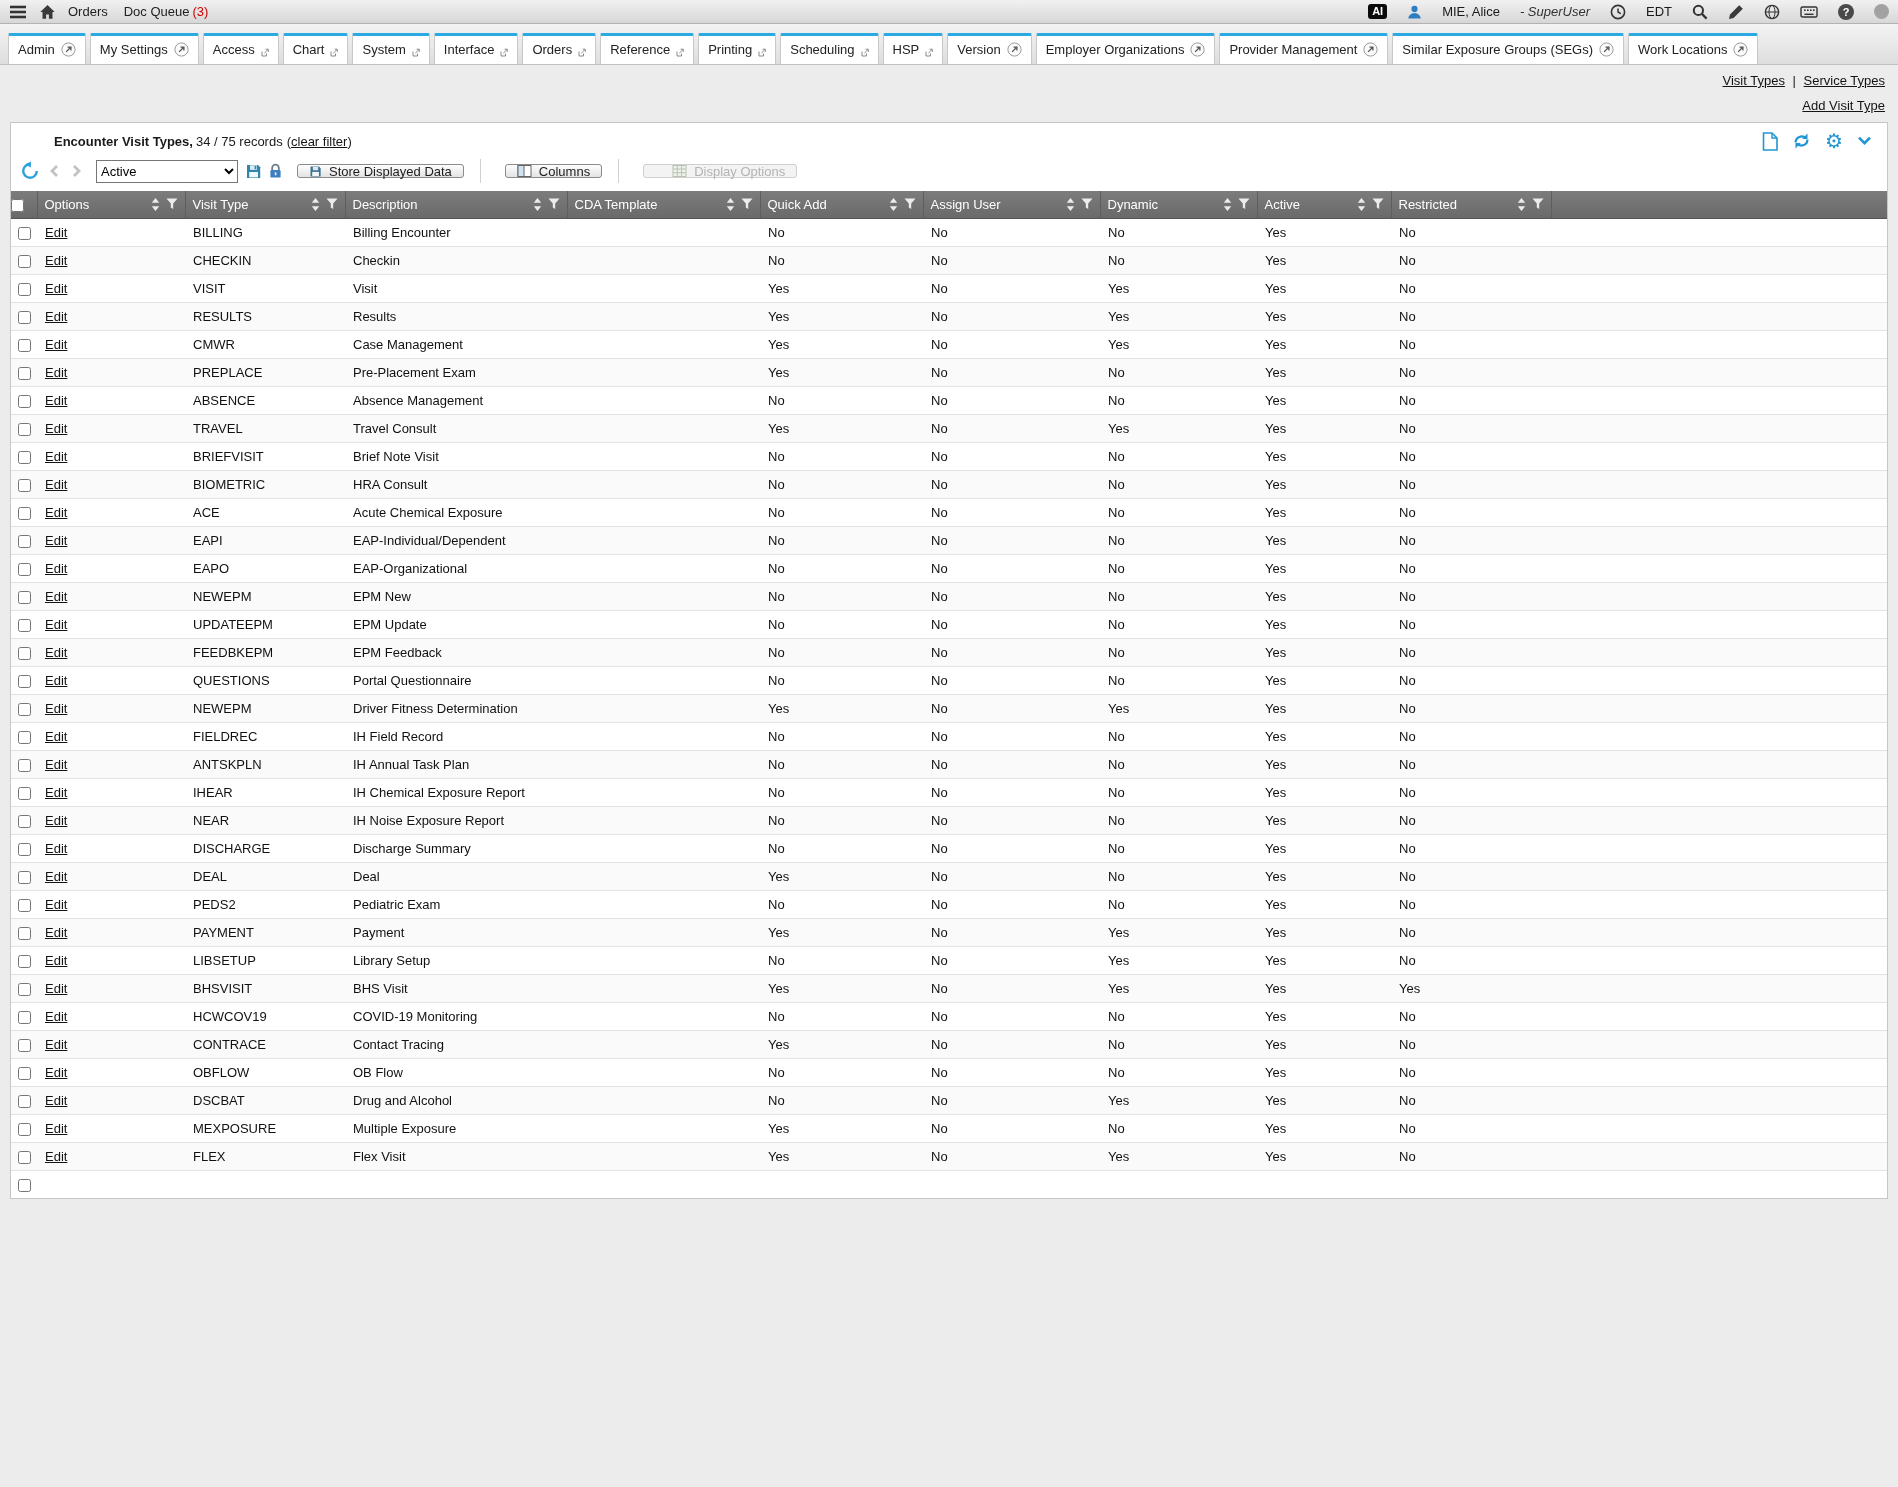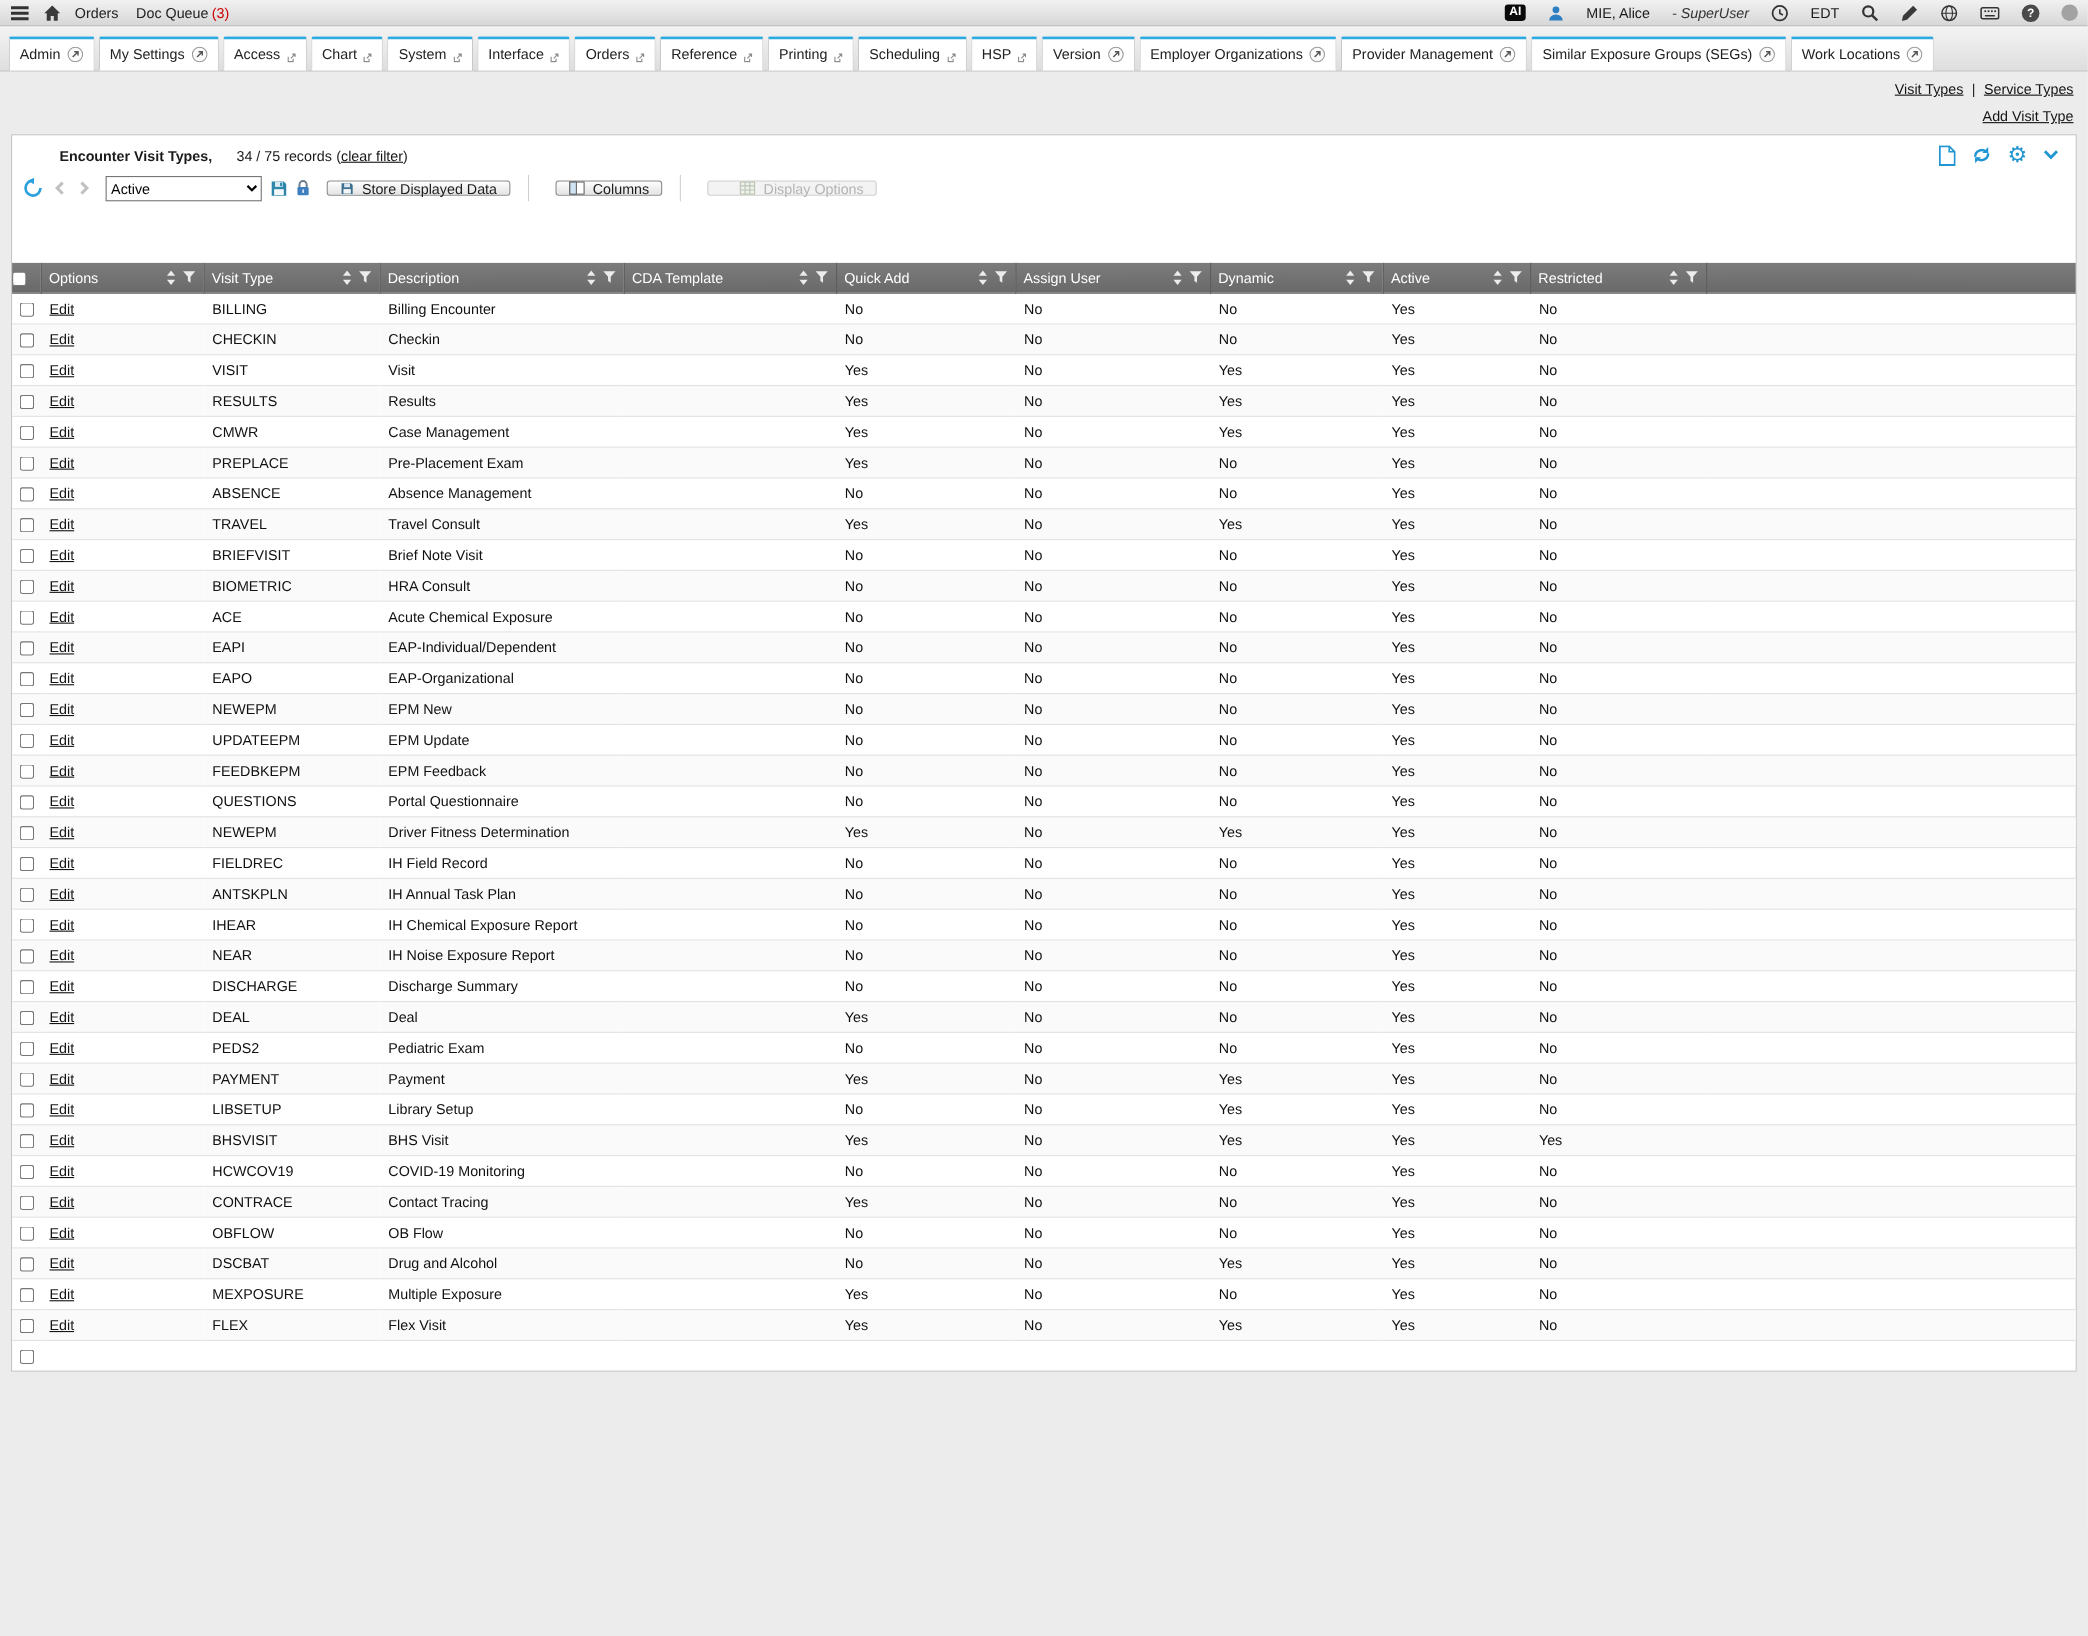--- a/index.html
+++ b/index.html
@@ -38,37 +38,37 @@
 
   
   .quicklinks { text-align:right; padding:8px 13px 0; }
   .quicklinks2 { text-align:right; padding:10px 13px 0; }
   .qsep { color:#222; margin:0 4px; }
 
   
   .panel { margin:9px 10px 0; background:#fff; border:1px solid #c6c6c6; }
   .panel-header { display:flex; align-items:center; padding:8px 10px 3px; }
   .panel-title { font-weight:bold;padding-left:33px; }
-  .panel-sub { margin-left:22px; }
+  .panel-sub { margin-left:3px; }
   .paren { margin-left:4px; }
   .panel-icons { margin-left:auto; display:flex; align-items:center; gap:14px; padding-right:5px; }
   .gear-glyph { color:#2196d3; font-size:20px; line-height:1; cursor:pointer; }
 
   
   .toolbar { display:flex; align-items:center; gap:7px; padding:5px 9px 8px; }
   .select { height:23px; width:142px; font-size:13px; font-family:inherit;
     border:1px solid #767676; background:#fff; margin-left:5px; }
   .btn { display:inline-flex; align-items:center; gap:7px; height:14px; padding:0 11px;
     background:linear-gradient(#fefefe,#e3e3e3); border:1px solid #8b8b8b; border-radius:3px;
     font-size:13px; color:#1c1c1c; cursor:pointer; margin-left:8px; white-space:nowrap; }
   .btn.disabled { color:#b4b4b4; border-color:#cfcfcf; background:#f3f3f3; cursor:default;padding-left:28px; }
   .vsep { width:1px; height:24px; background:#d0d0d0; margin:0 9px; }
 
   
-  .grid { width:100%; border-collapse:collapse; table-layout:fixed;margin-top:48px; }
+  .grid { width:100%; border-collapse:collapse; table-layout:fixed; }
   .grid thead th { background:linear-gradient(#7c7c7c,#696969); height:27px; padding:0 7px;
     border-right:1px solid #5e5e5e; border-bottom:1px solid #555; text-align:left; }
   .grid thead th.c-filler, .grid thead th:last-child { border-right:none; }
   .th-inner { display:flex; align-items:center; }
   .th-label { color:#fff; font-weight:normal; font-size:13px; white-space:nowrap; }
   .th-icons { margin-left:auto; display:flex; align-items:center; gap:6px; }
   .grid td { height:28px; padding:0 8px; border-bottom:1px solid #e2e2e2; color:#111;
     overflow:hidden; white-space:nowrap; }
   .grid tbody tr:nth-child(even) td { background:#fafafa; }
   .c-check { text-align:center; padding:0 !important; }

